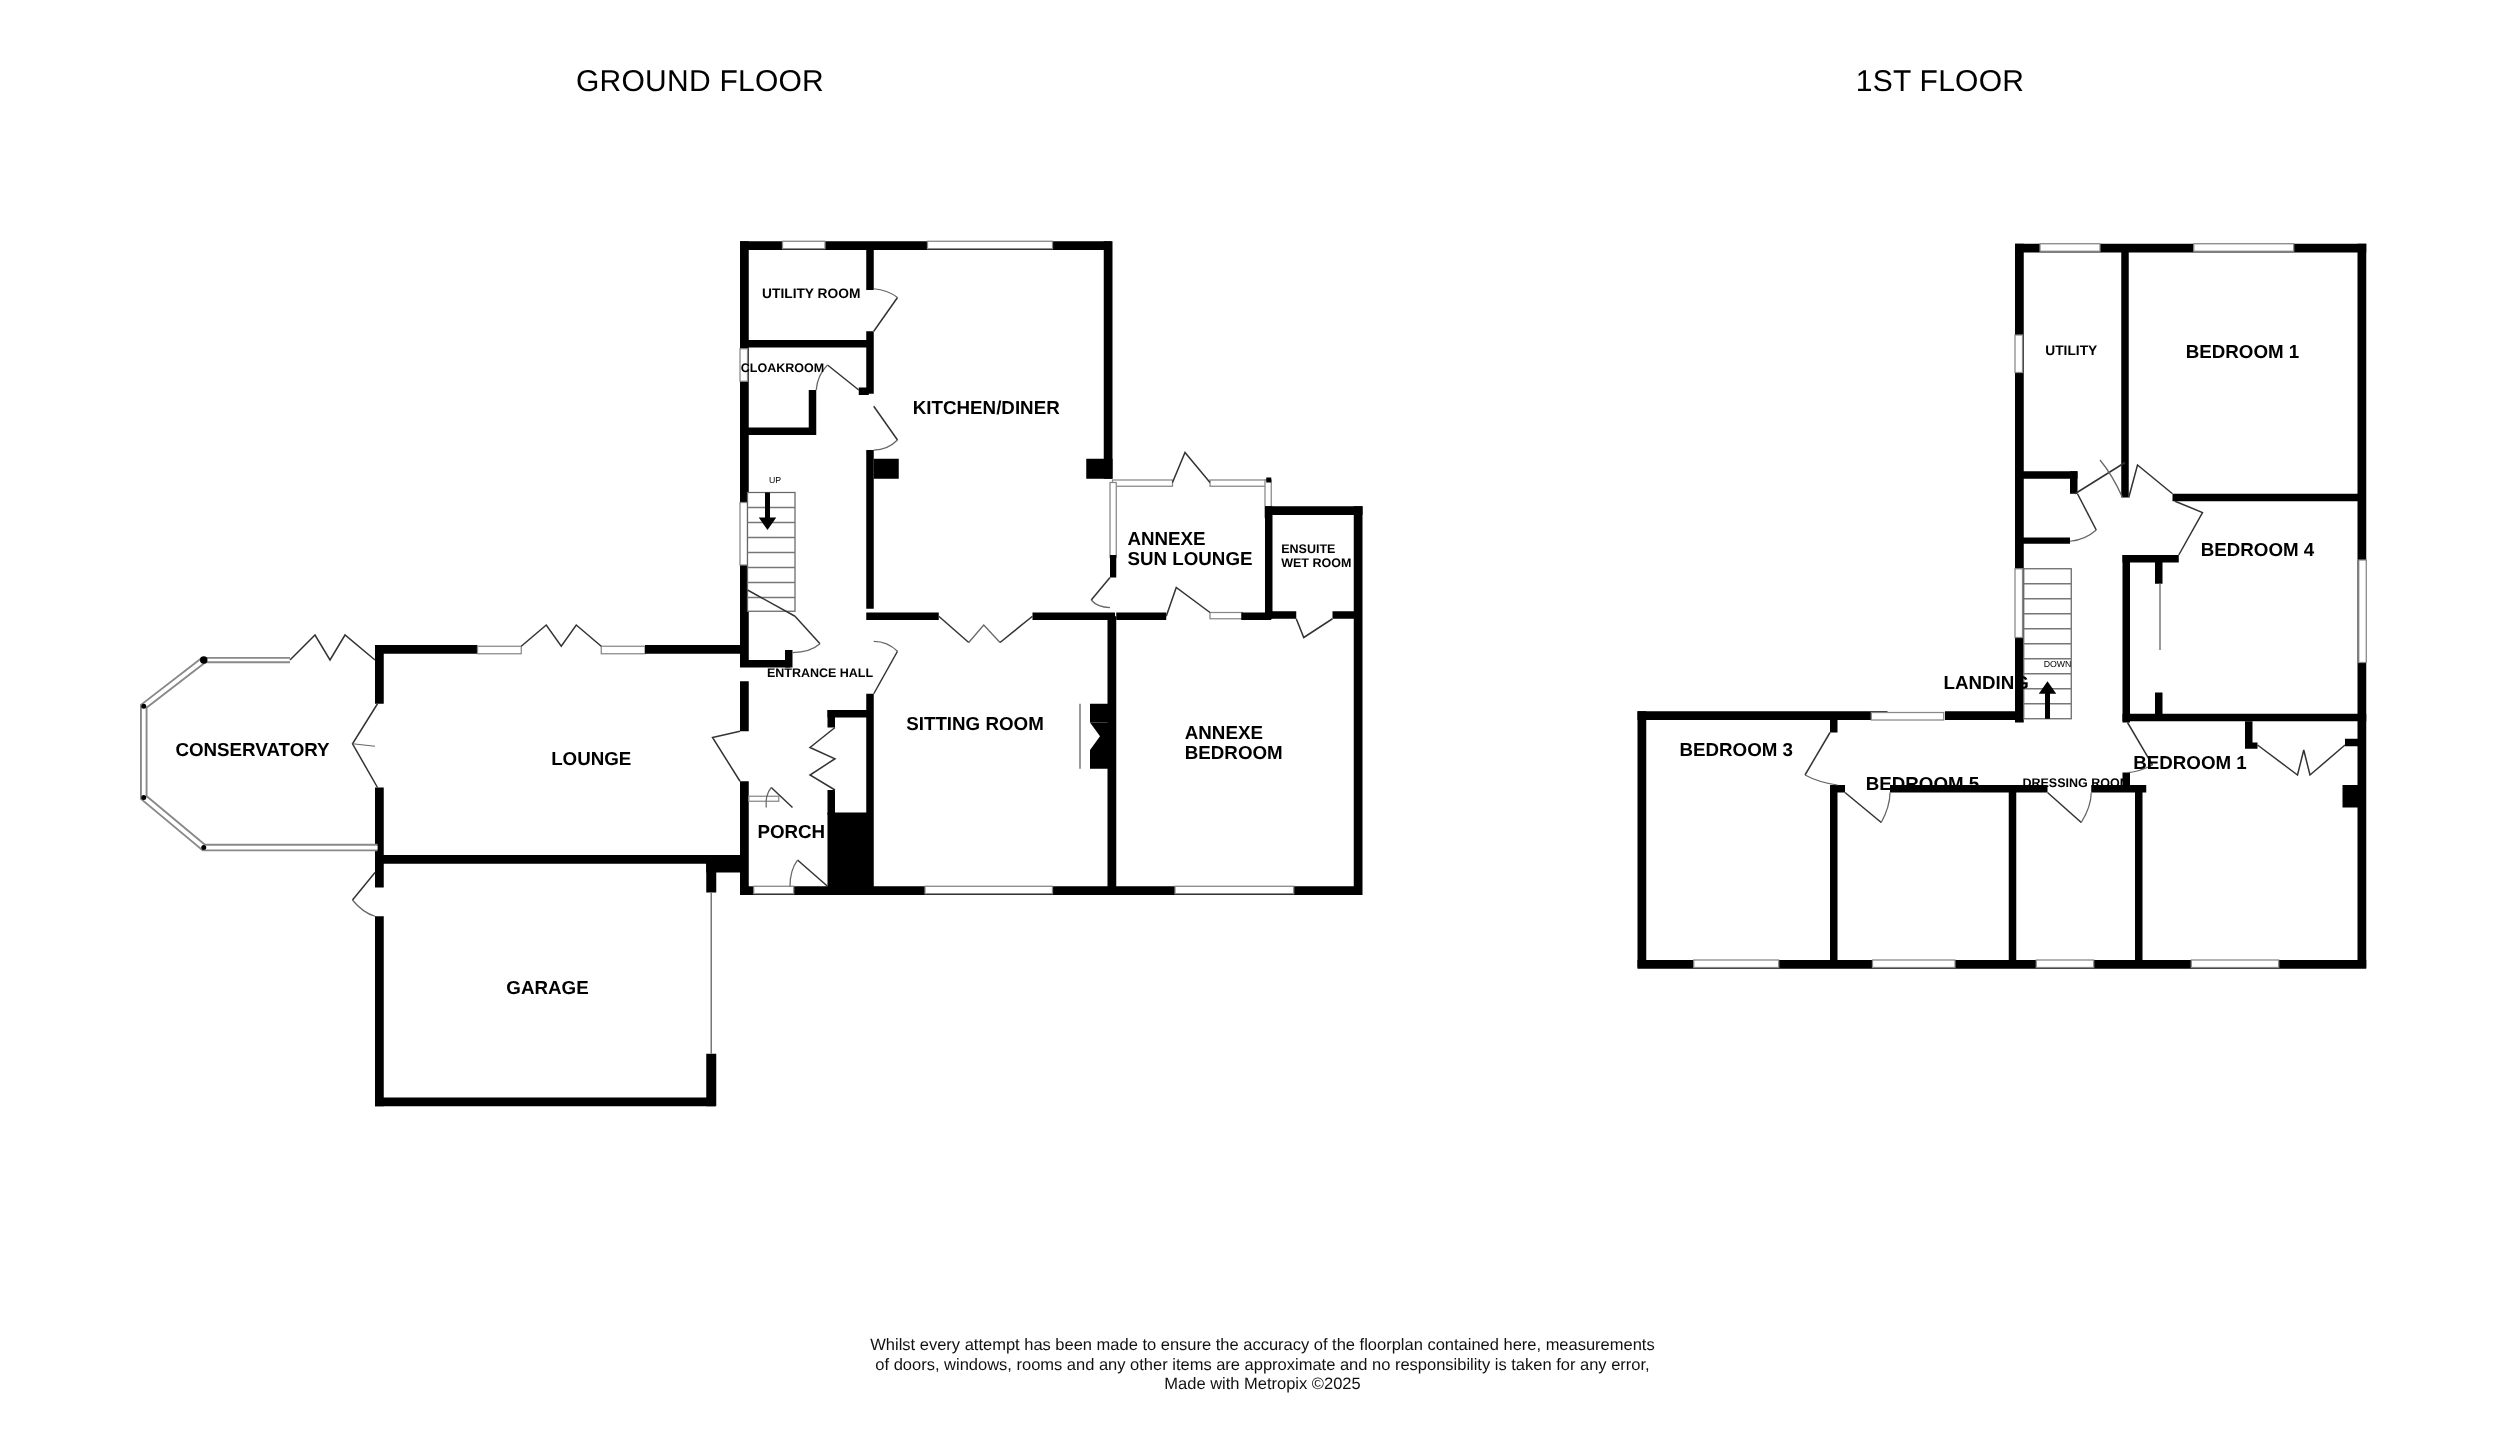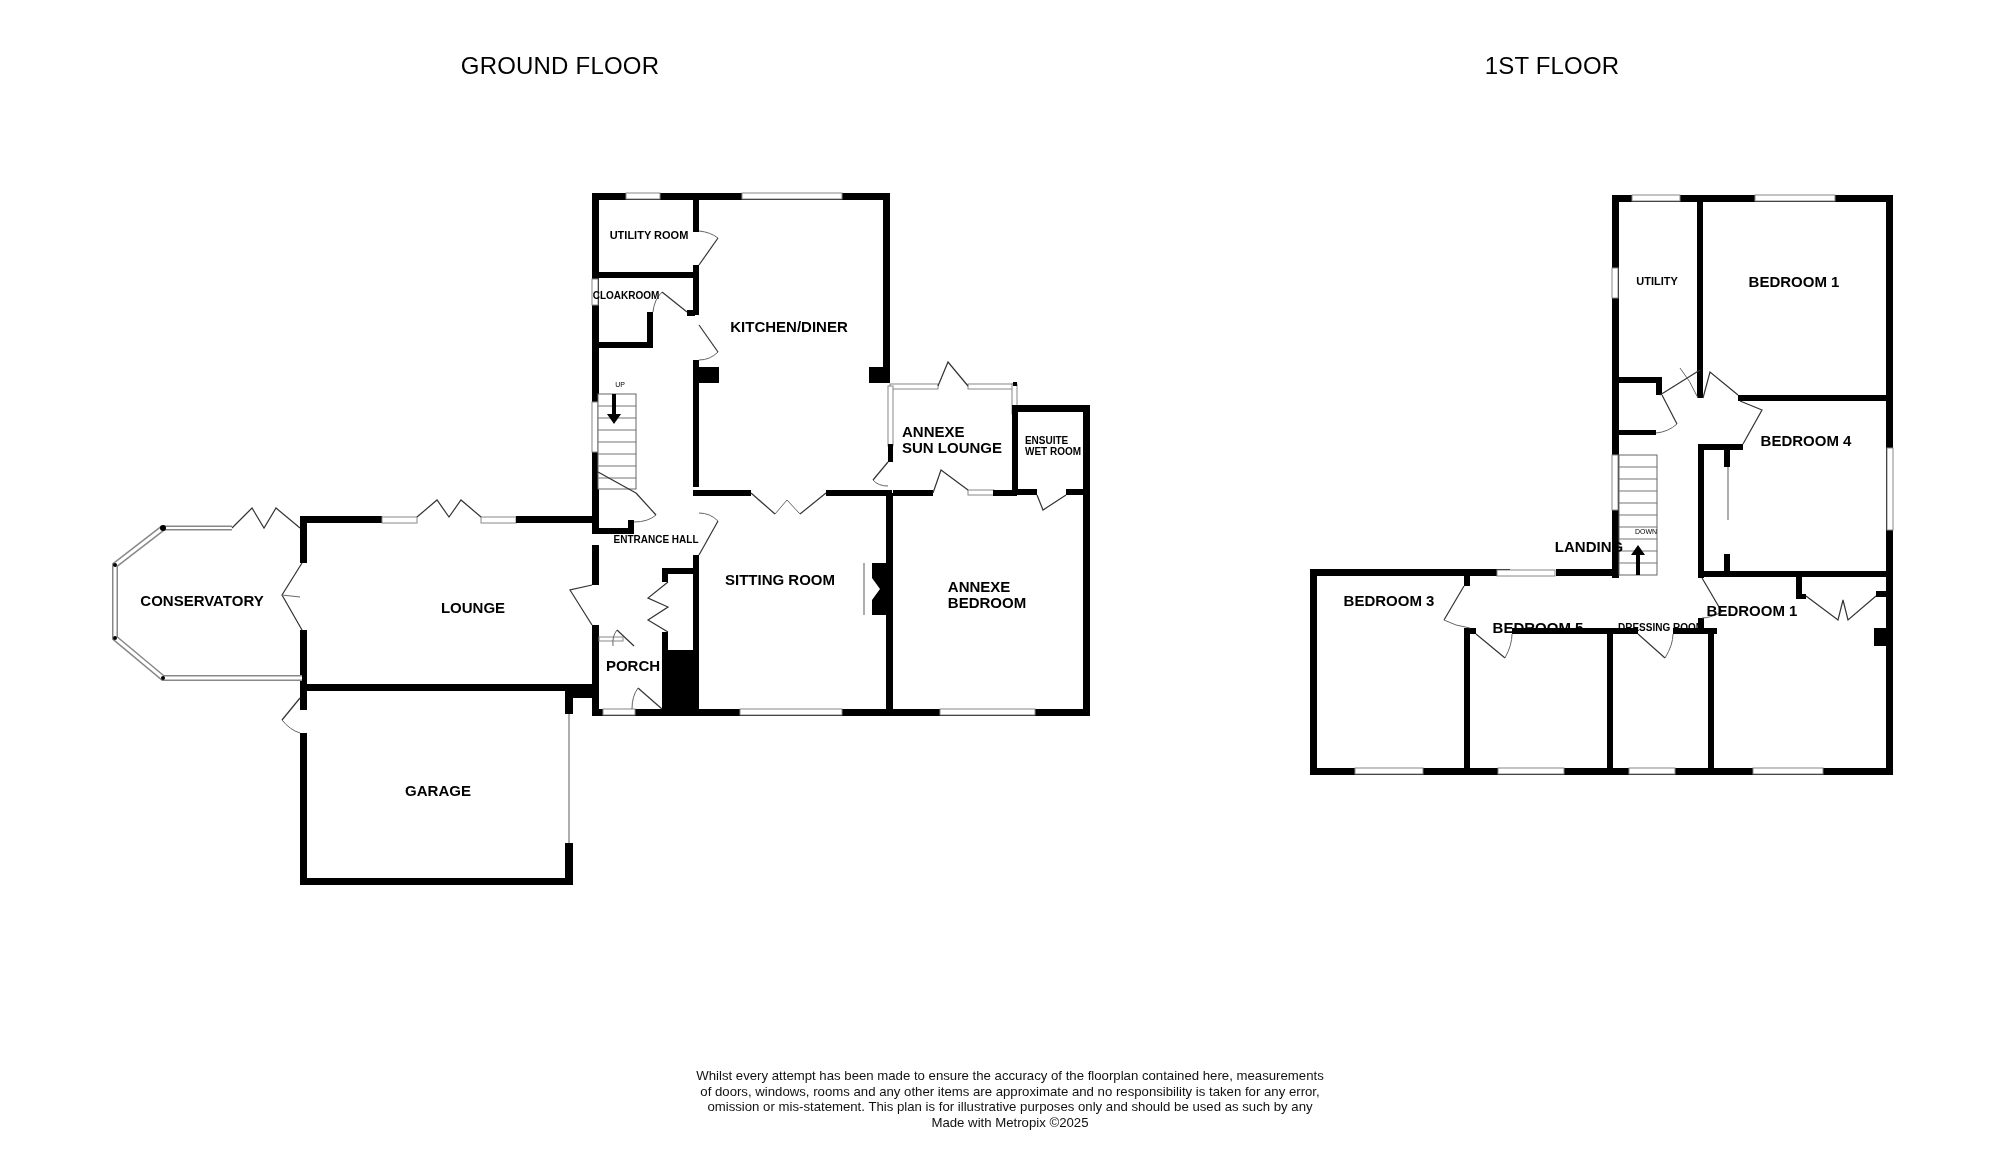--- a/index.html
+++ b/index.html
@@ -288,15 +288,14 @@
 <div class="lbl md" style="left:1589px;top:547px;">LANDING</div>
 <div class="lbl xs" style="left:1646px;top:532px;">DOWN</div>
 <div class="lbl md" style="left:1389px;top:601px;">BEDROOM 3</div>
 <div class="lbl md" style="left:1538px;top:628px;">BEDROOM 5</div>
 <div class="lbl sm" style="left:1661px;top:628px;font-size:10px;">DRESSING ROOM</div>
 <div class="lbl md" style="left:1752px;top:611px;">BEDROOM 1</div>
 
 <div class="disclaimer">
   <p>Whilst every attempt has been made to ensure the accuracy of the floorplan contained here, measurements</p>
   <p>of doors, windows, rooms and any other items are approximate and no responsibility is taken for any error,</p>
-  <p>omission or mis-statement. This plan is for illustrative purposes only and should be used as such by any</p>
   <p>Made with Metropix ©2025</p>
 </div>
 
 </body></html>

